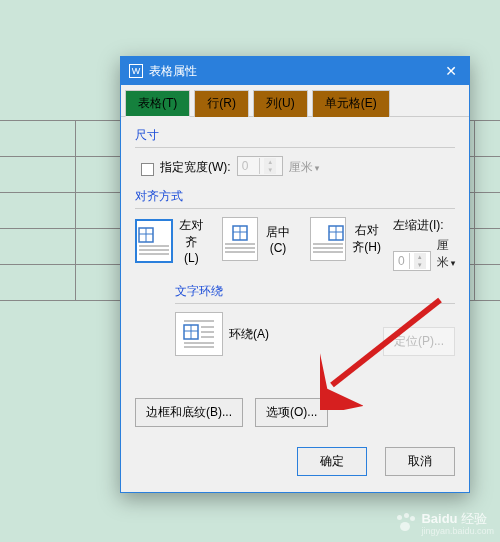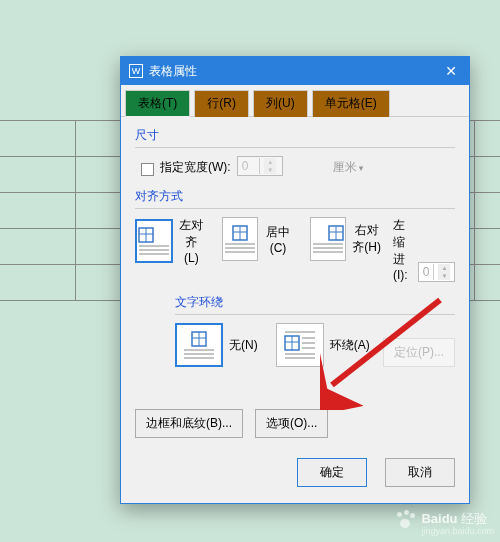--- a/index.html
+++ b/index.html
@@ -44,55 +44,55 @@
 .row { display: flex; align-items: flex-end; gap: 6px; }
 .checkbox { width: 13px; height: 13px; border: 1px solid #888; background: #fff; display: inline-block; }
 .spinner {
   display: inline-flex; align-items: center; border: 1px solid #bbb; background: #fff;
   width: 46px; height: 20px; color: #aaa;
 }
 .spinner.disabled { background: #f5f5f5; color: #c0c0c0; }
 .spinner span { flex: 1; padding: 0 4px; font-size: 12px; }
 .spinner .arrows { display: flex; flex-direction: column; border-left: 1px solid #ccc; }
 .spinner .arrows div { font-size: 6px; line-height: 8px; width: 12px; text-align: center; background: #eee; }
-.unit { color: #999; font-size: 12px; margin-left: 44px; }
+.unit { color: #999; font-size: 12px; }
 .unit.enabled { color: #222; }
 .unit .arrow { font-size: 9px; margin-left: 2px; }
 
 .align-items, .wrap-items { display: flex; gap: 18px; align-items: flex-start; }
 .align-opt, .wrap-opt { display: flex; align-items: center; gap: 6px; cursor: pointer; text-align: center; }
 .icon-box {
   width: 48px; height: 44px; border: 1px solid #bbb; background: #fff;
   display: flex; align-items: center; justify-content: center;
 }
 .icon-box.selected { border: 2px solid #2a7fdc; }
 .icon-box svg { display: block; }
 .opt-label { font-size: 12px; }
 
-.indent-col { display: flex; flex-direction: row; gap: 10px; margin-left: 6px; font-size: 12px; }
+.indent-col { display: flex; flex-direction: column; gap: 3px; margin-left: 6px; font-size: 12px; }
 
 .btn {
   display: inline-block; padding: 5px 10px; font-size: 12px;
   border: 1px solid #aaa; background: #eee; cursor: pointer; min-width: 70px; text-align: center;
 }
 .btn.disabled { color: #bbb; border-color: #ddd; background: #f5f5f5; }
 .btn.primary { border: 1px solid #2a7fdc; }
 .bottom-left { display: flex; gap: 12px; margin-top: 42px; justify-content: flex-start; align-items: center; }
 .footer {
   padding: 10px 14px 16px; display: flex; justify-content: flex-end; gap: 18px;
   border-top: 0;
 }
 
 
 .arrow-annot { position: absolute; top: 290px; left: 320px; pointer-events: none; }
 
 
 .watermark {
   position: absolute; right: 6px; bottom: 6px; color: rgba(255,255,255,.8);
-  font-size: 13px; font-family: Arial; display: flex; align-items: flex-start; gap: 4px;
+  font-size: 13px; font-family: Arial; display: flex; align-items: center; gap: 4px;
 }
 .watermark .paw {
   width: 22px; height: 20px; position: relative;
 }
 .watermark .paw span {
   position: absolute; background: rgba(255,255,255,.6); border-radius: 50%;
 }
 .watermark .sub { font-size: 9px; display: block; opacity: .7; margin-top: -2px; }
 </style>
 </head>
@@ -241,33 +241,20 @@
           </div>
         </div>
       </div>
     </div>
 
     <div class="group" style="position:relative;padding-left:40px;">
       <div class="group-title">文字环绕</div>
       <div class="group-line"></div>
       <div class="wrap-items">
         <div class="wrap-opt">
-          <div class="icon-box selected">
-            <svg width="34" height="30">
-                <rect x="10" y="2" width="14" height="14" fill="none" stroke="#3b78c9" stroke-width="1.5"></rect>
-                <line x1="10" y1="8" x2="24" y2="8" stroke="#3b78c9"></line>
-                <line x1="17" y1="2" x2="17" y2="16" stroke="#3b78c9"></line>
-                <line x1="2" y1="20" x2="32" y2="20" stroke="#888"></line>
-                <line x1="2" y1="24" x2="32" y2="24" stroke="#888"></line>
-                <line x1="2" y1="28" x2="32" y2="28" stroke="#888"></line>
-              </svg>
-          </div>
-          <span class="opt-label">无(N)</span>
-        </div>
-        <div class="wrap-opt">
           <div class="icon-box">
             <svg width="34" height="30">
                 <rect x="2" y="6" width="14" height="14" fill="none" stroke="#3b78c9" stroke-width="1.5"></rect>
                 <line x1="2" y1="12" x2="16" y2="12" stroke="#3b78c9"></line>
                 <line x1="9" y1="6" x2="9" y2="20" stroke="#3b78c9"></line>
                 <line x1="2" y1="2" x2="32" y2="2" stroke="#888"></line>
                 <line x1="19" y1="8" x2="32" y2="8" stroke="#888"></line>
                 <line x1="19" y1="13" x2="32" y2="13" stroke="#888"></line>
                 <line x1="19" y1="18" x2="32" y2="18" stroke="#888"></line>
                 <line x1="2" y1="24" x2="32" y2="24" stroke="#888"></line>

